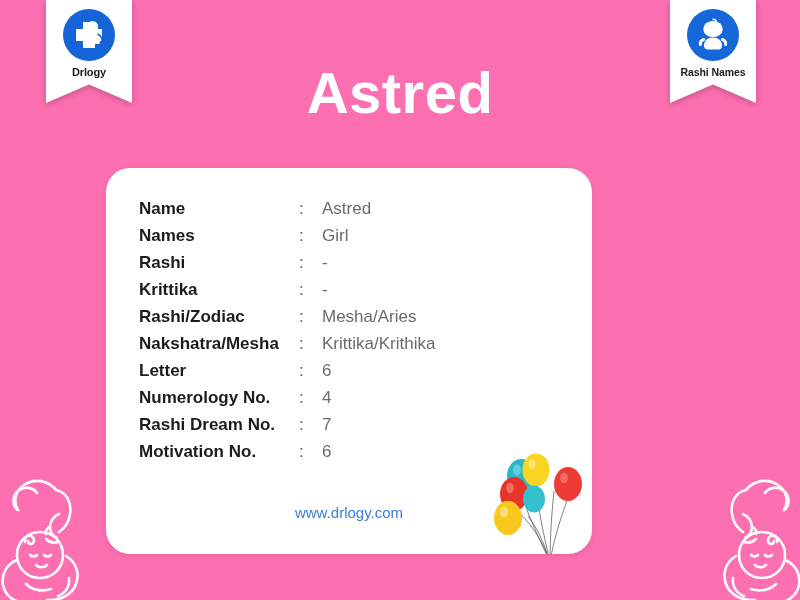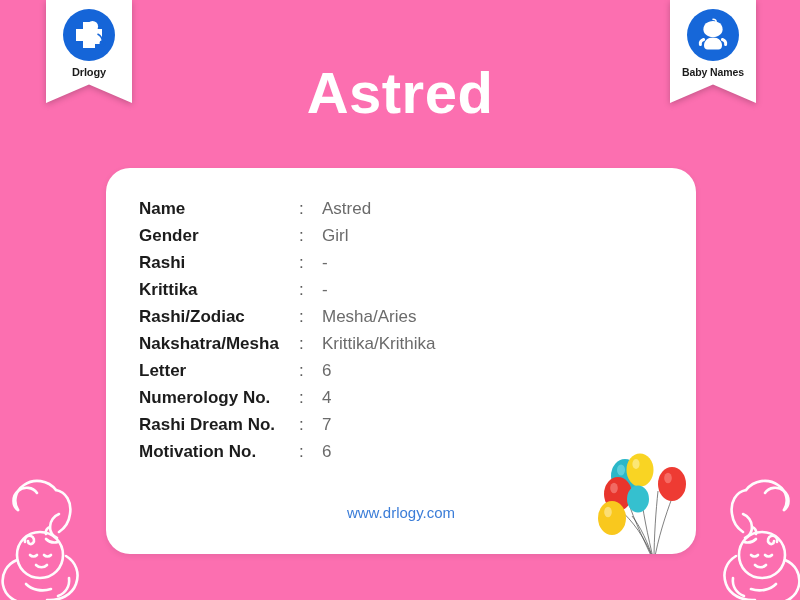--- a/index.html
+++ b/index.html
@@ -68,21 +68,21 @@
     font-weight: bold;
     letter-spacing: 0.5px;
     line-height: 1;
   }
 
   
   .card {
     position: absolute;
     left: 106px;
     top: 168px;
-    width: 590px;
+    width: 486px;
     height: 386px;
     background: #ffffff;
     border-radius: 24px;
     overflow: hidden;
     box-shadow: 0 2px 6px rgba(0,0,0,0.08);
   }
 
   .info-table {
     position: absolute;
     left: 33px;
@@ -175,37 +175,37 @@
         <path d="M22 8 c5.6 0 9.6 3.6 9.6 8.2 c0 4.6-4 7.8-9.6 7.8 s-9.6-3.2-9.6-7.8 C12.4 11.6 16.4 8 22 8 z" fill="#ffffff"></path>
 
         <path d="M22 6.2 c2.2 0 3.4 1.2 3 2.6" stroke="#ffffff" stroke-width="1.6" fill="none" stroke-linecap="round"></path>
 
         <path d="M22 24.5 c5.4 0 9 3.4 9 8 c0 2.4-1.4 4-3.6 4 h-10.8 c-2.2 0-3.6-1.6-3.6-4 c0-4.6 3.6-8 9-8 z" fill="#ffffff"></path>
 
         <path d="M12.6 26.5 c-2.6 1-3.6 3-3.2 5" stroke="#ffffff" stroke-width="3" fill="none" stroke-linecap="round"></path>
         <path d="M31.4 26.5 c2.6 1 3.6 3 3.2 5" stroke="#ffffff" stroke-width="3" fill="none" stroke-linecap="round"></path>
       </svg>
     </div>
-    <div class="badge-label">Baby Names</div>
+    <div class="badge-label">Rashi Names</div>
   </div>
 </div>
 
 <div class="title">Astred</div>
 
 <div class="card">
 
   <table class="info-table">
     <tbody>
       <tr>
         <td class="lbl">Name</td>
         <td class="sep">:</td>
         <td class="val">Astred</td>
       </tr>
       <tr>
-        <td class="lbl">Gender</td>
+        <td class="lbl">Names</td>
         <td class="sep">:</td>
         <td class="val">Girl</td>
       </tr>
       <tr>
         <td class="lbl">Rashi</td>
         <td class="sep">:</td>
         <td class="val">-</td>
       </tr>
       <tr>
         <td class="lbl">Krittika</td>

